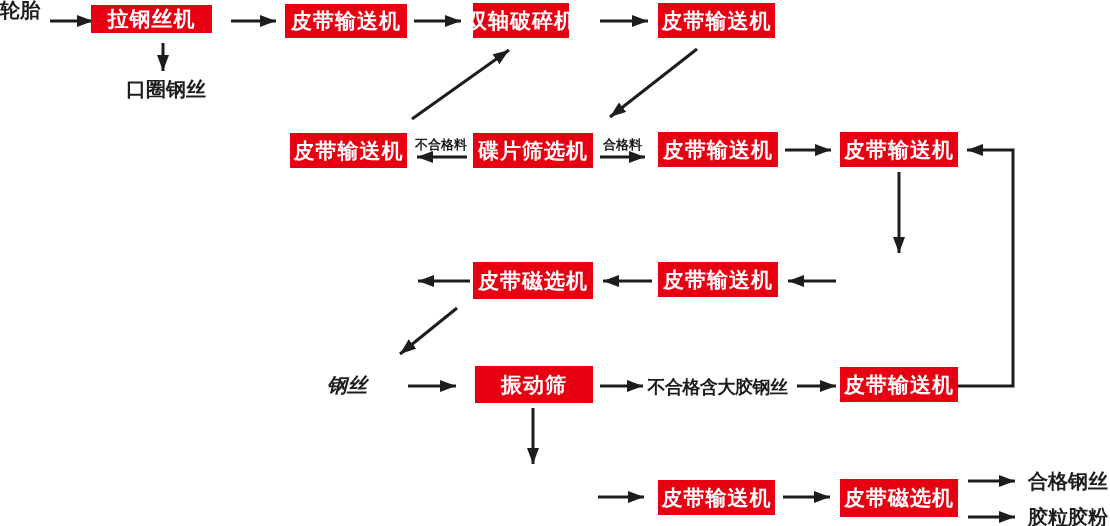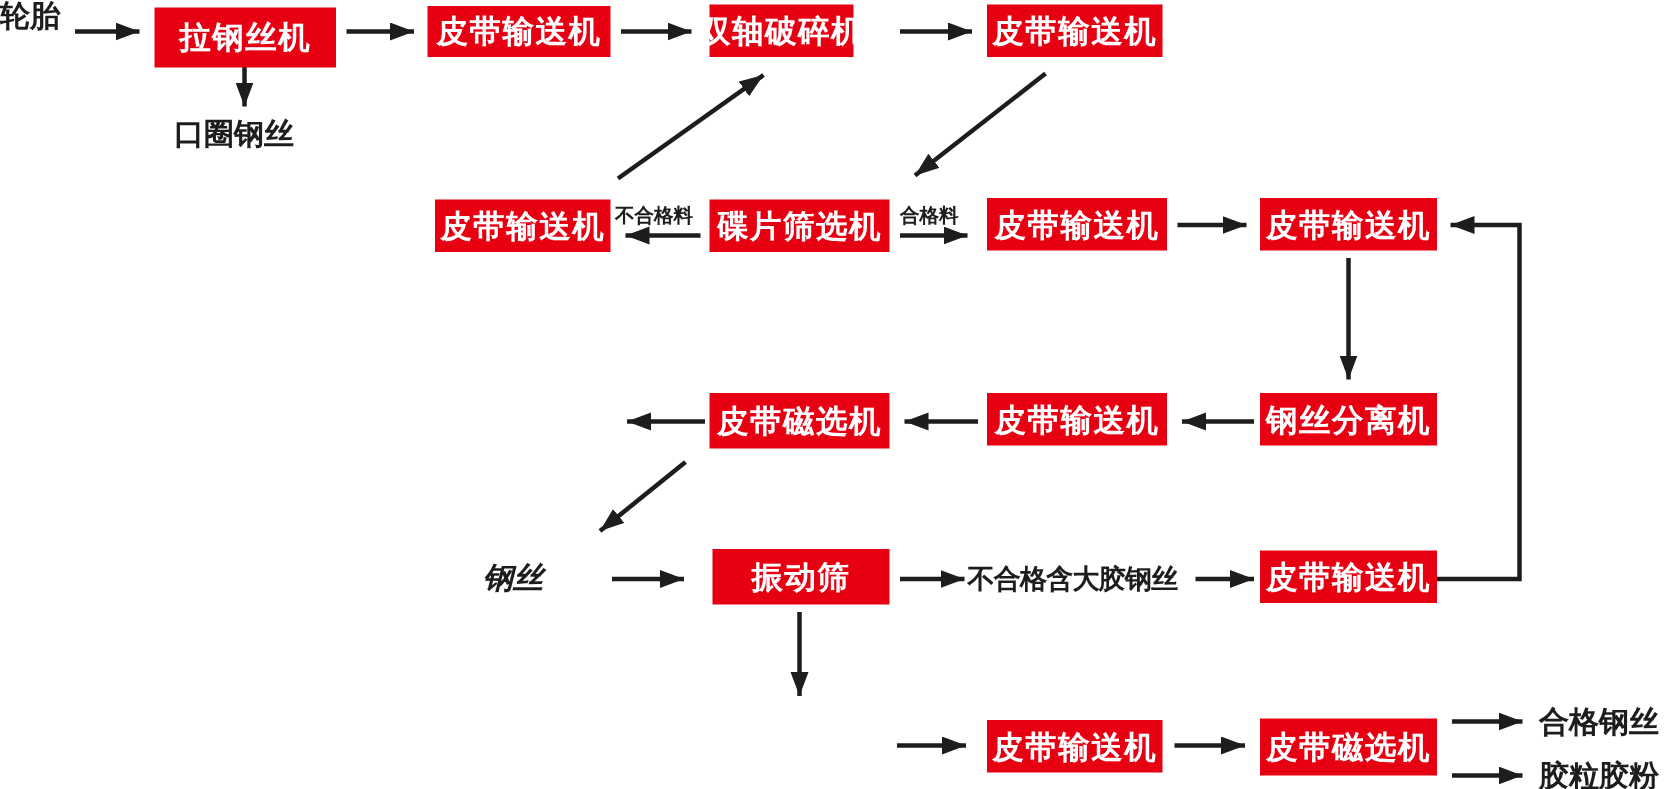--- a/index.html
+++ b/index.html
@@ -11,21 +11,21 @@
   .arrows { position:absolute; left:0; top:0; width:1110px; height:526px; }
   .arrows line, .arrows polyline { stroke:var(--line,#1d1d1b); stroke-width:3; fill:none; }
   .arrows marker path { fill:var(--line,#1d1d1b); stroke:none; }
   .node {
     position:absolute; background:var(--accent,#e60012); color:#ffffff;
     font-weight:bold; font-size:21px; letter-spacing:1px; white-space:nowrap;
     display:flex; align-items:center; justify-content:center;
   }
   .txt {
     position:absolute; color:#1d1d1b; font-weight:bold; font-size:20px;
-    line-height:21px; text-align:left; white-space:nowrap;
+    line-height:21px; text-align:center; white-space:nowrap;
   }
   .txt.left { text-align:left; }
   .txt.long { font-size:18px; letter-spacing:-0.5px; }
   .txt.small { font-size:13px; line-height:14px; letter-spacing:0; }
 </style>
 </head>
 <body>
 
 <div class="canvas">
 
@@ -62,36 +62,35 @@
     <line x1="797" y1="386" x2="836" y2="386" marker-end="url(#ah)"></line>
     <line x1="533" y1="408" x2="533" y2="464" marker-end="url(#ah)"></line>
 
     <line x1="598" y1="497" x2="644" y2="497" marker-end="url(#ah)"></line>
     <line x1="783" y1="497" x2="830" y2="497" marker-end="url(#ah)"></line>
     <line x1="968" y1="481" x2="1015" y2="481" marker-end="url(#ah)"></line>
     <line x1="968" y1="517" x2="1015" y2="517" marker-end="url(#ah)"></line>
   </svg>
 
   <div class="txt left" style="left:0;top:11;">轮胎</div>
-  <div class="node" style="left:103px;top:5px;width:121px;height:40px;">拉钢丝机</div>
+  <div class="node" style="left:91px;top:5px;width:121px;height:28px;">拉钢丝机</div>
   <div class="txt" style="left:116px;top:79px;width:100px;">口圈钢丝</div>
   <div class="node" style="left:285px;top:4px;width:122px;height:34px;">皮带输送机</div>
   <div class="node" style="left:473px;top:3px;width:96px;height:35px;">双轴破碎机</div>
   <div class="node" style="left:658px;top:3px;width:117px;height:35px;">皮带输送机</div>
 
   <div class="node" style="left:290px;top:133px;width:117px;height:35px;">皮带输送机</div>
   <div class="txt small" style="left:410px;top:138px;width:62px;">不合格料</div>
   <div class="node" style="left:473px;top:133px;width:120px;height:35px;">碟片筛选机</div>
   <div class="txt small" style="left:600px;top:138px;width:45px;">合格料</div>
   <div class="node" style="left:658px;top:132px;width:120px;height:35px;">皮带输送机</div>
   <div class="node" style="left:840px;top:132px;width:118px;height:35px;">皮带输送机</div>
 
   <div class="node" style="left:473px;top:262px;width:120px;height:37px;">皮带磁选机</div>
   <div class="node" style="left:658px;top:262px;width:120px;height:35px;">皮带输送机</div>
-  <div class="node" style="left:840px;top:262px;width:118px;height:35px;">钢丝分离机</div>
 
   <div class="txt" style="left:322px;top:375px;width:50px;font-style:italic;">钢丝</div>
   <div class="node" style="left:475px;top:366px;width:118px;height:37px;">振动筛</div>
   <div class="txt long" style="left:645px;top:376px;width:145px;">不合格含大胶钢丝</div>
   <div class="node" style="left:840px;top:367px;width:118px;height:35px;">皮带输送机</div>
 
   <div class="node" style="left:658px;top:480px;width:117px;height:35px;">皮带输送机</div>
   <div class="node" style="left:840px;top:479px;width:118px;height:38px;">皮带磁选机</div>
   <div class="txt" style="left:1026px;top:471px;width:84px;">合格钢丝</div>
   <div class="txt" style="left:1026px;top:507px;width:84px;">胶粒胶粉</div>

